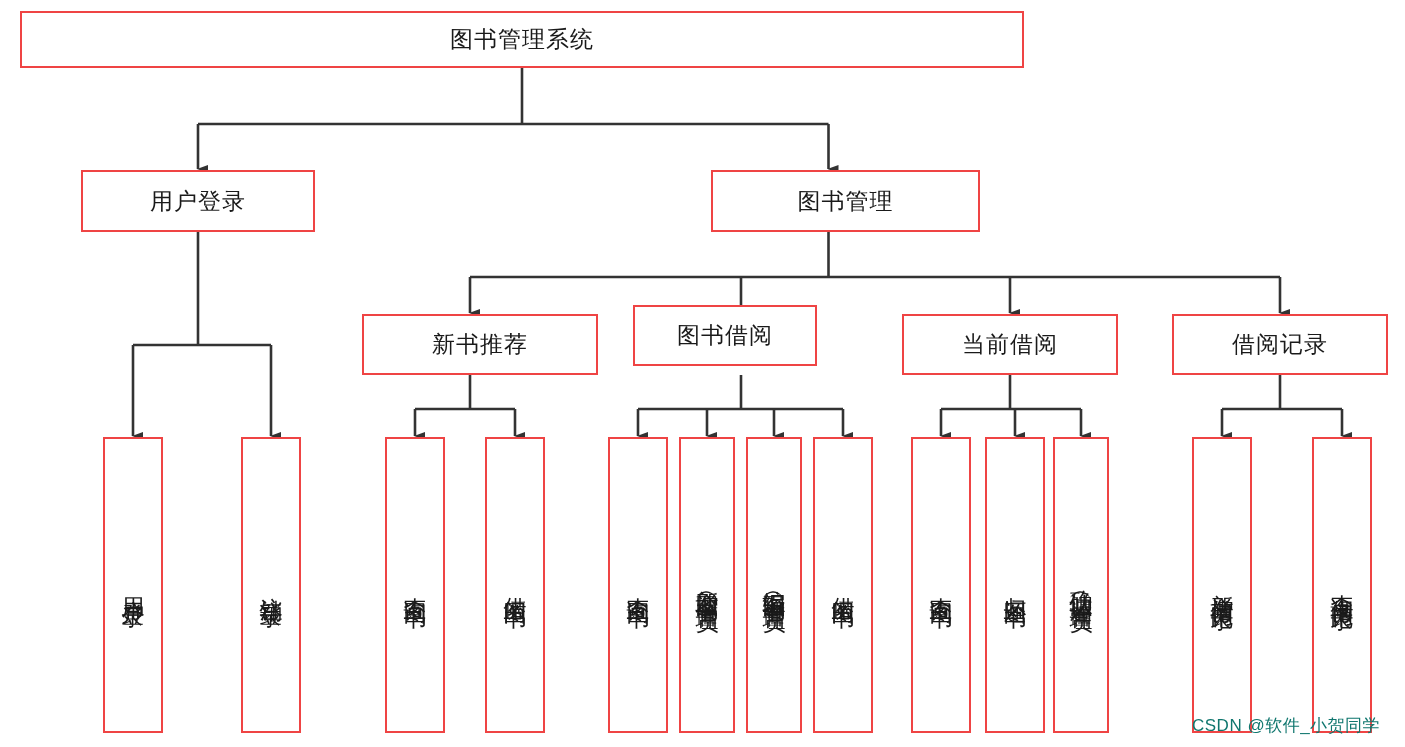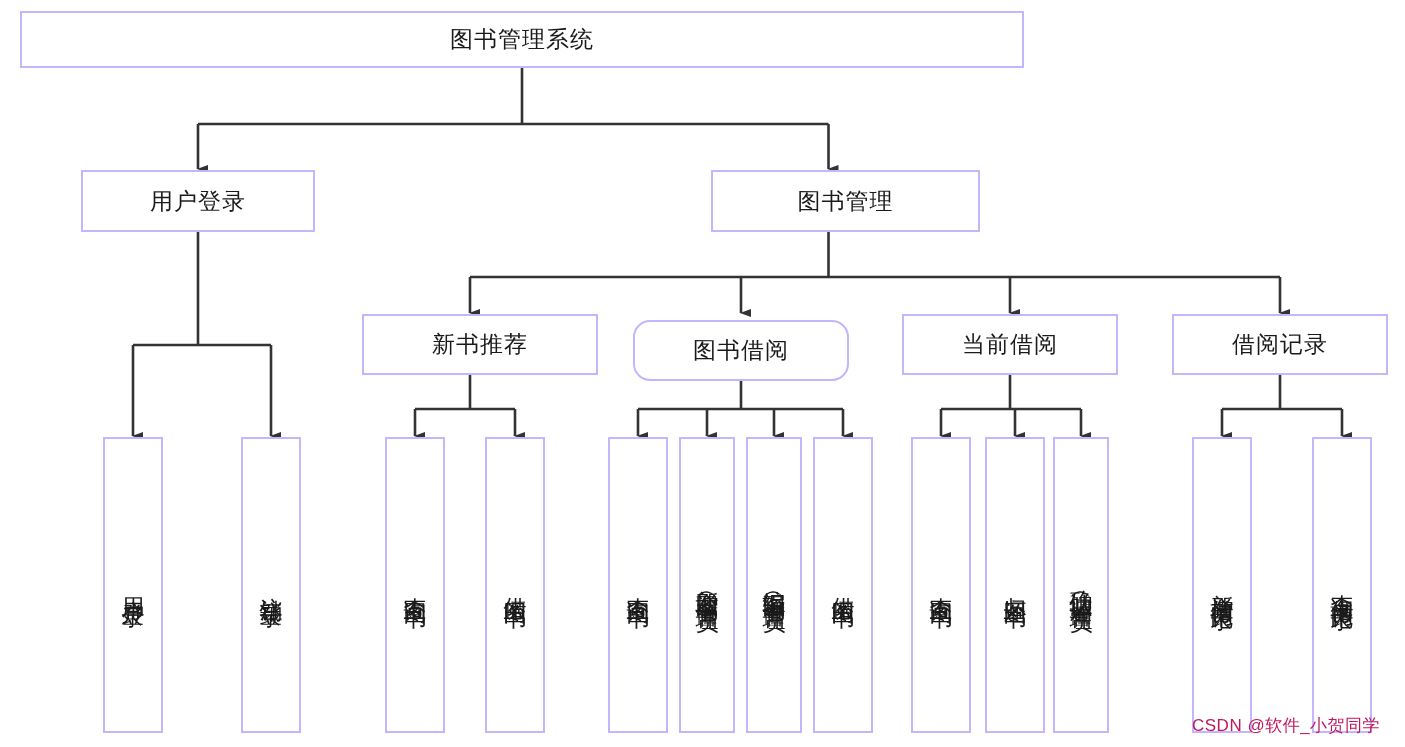--- a/index.html
+++ b/index.html
@@ -21,21 +21,21 @@
     left: 0;
     top: 0;
     width: 1405px;
     height: 747px;
     pointer-events: none;
   }
   .node {
     position: absolute;
     box-sizing: border-box;
     background: #ffffff;
-    border: 2px solid #c4b5fd;
+    border: 2px solid #ef4444;
     display: flex;
     align-items: center;
     justify-content: center;
     color: #1a1a1a;
     z-index: 2;
   }
   .node.horiz {
     font-size: 23px;
     letter-spacing: 1px;
   }
@@ -50,21 +50,21 @@
   .node.vert .vtext {
     writing-mode: vertical-rl;
     text-orientation: upright;
     white-space: nowrap;
   }
   .watermark {
     position: absolute;
     left: 1192px;
     top: 714px;
     font-size: 17px;
-    color: #be185d;
+    color: #0f766e;
     letter-spacing: 0.5px;
     z-index: 3;
     white-space: nowrap;
     font-family: "Liberation Sans", "DejaVu Sans", sans-serif;
   }
 </style>
 </head>
 <body>
 
 <div id="canvas">
@@ -119,21 +119,21 @@
   <div class="node horiz" style="left: 81px; top: 170px; width: 234px; height: 62px;">
     <span>用户登录</span>
   </div>
   <div class="node horiz" style="left: 711px; top: 170px; width: 269px; height: 62px;">
     <span>图书管理</span>
   </div>
 
   <div class="node horiz" style="left: 362px; top: 314px; width: 236px; height: 61px;">
     <span>新书推荐</span>
   </div>
-  <div class="node horiz" style="left: 633px; top: 320px; width: 216px; height: 61px; border-radius: 17px;">
+  <div class="node horiz" style="left: 633px; top: 305px; width: 184px; height: 61px;">
     <span>图书借阅</span>
   </div>
   <div class="node horiz" style="left: 902px; top: 314px; width: 216px; height: 61px;">
     <span>当前借阅</span>
   </div>
   <div class="node horiz" style="left: 1172px; top: 314px; width: 216px; height: 61px;">
     <span>借阅记录</span>
   </div>
 
   <div class="node vert" style="left: 103px; top: 437px; width: 60px; height: 296px;">

